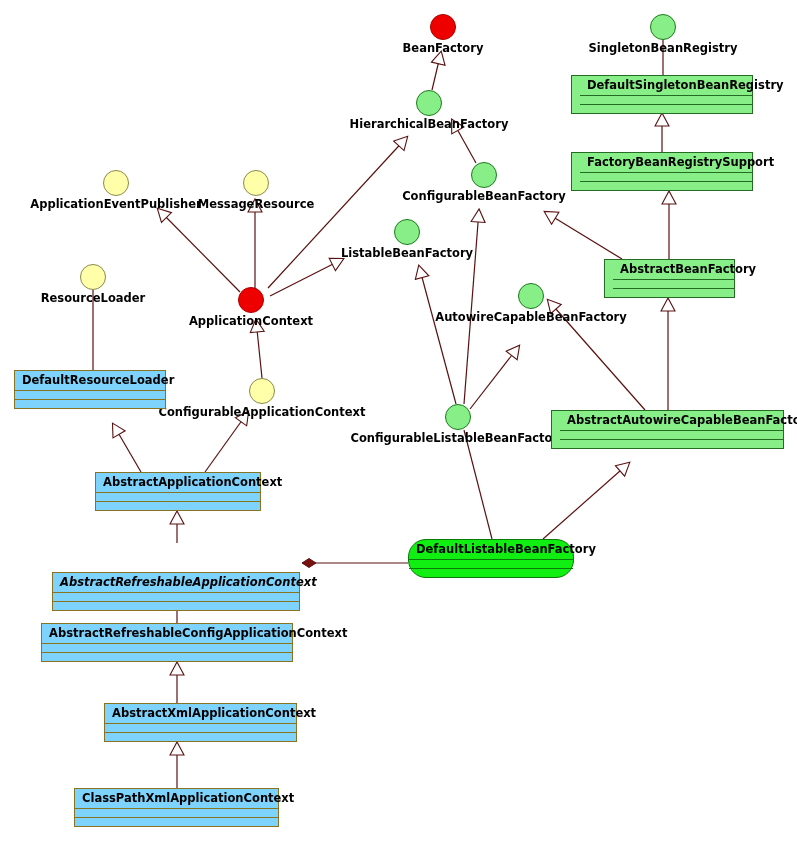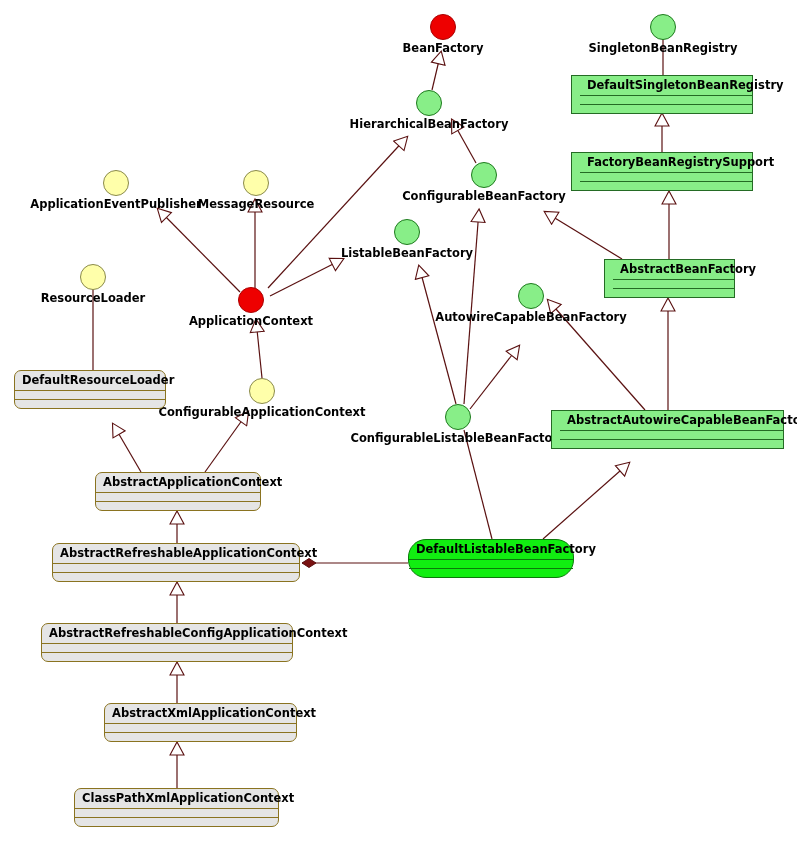--- a/index.html
+++ b/index.html
@@ -23,21 +23,21 @@
   .ball.green{background:#88ee88;border-color:#1d7a1d;}
   .ball.red{background:#ee0000;border-color:#aa0000;}
 
   
   .cls{position:absolute;box-sizing:border-box;border:1px solid #5a3a12;}
   .cls .hdr{
     font-size:11.5px;font-weight:bold;color:#000;text-align:center;
     padding:2px 7px 3px 7px;white-space:nowrap;line-height:14px;
   }
   .cls .bar{height:8px;border-top:1px solid #5a3a12;}
-  .cls.yellow{background:#e5e5e5;border-color:#8a7320;border-radius:7px;}
+  .cls.yellow{background:#7dd3fc;border-color:#8a7320;}
   .cls.yellow .bar{border-top-color:#8a7320;}
   .cls.green{background:#88ee88;border-color:#246b24;padding-left:8px;}
   .cls.green .bar{border-top-color:#246b24;}
   .cls.green-bright{background:#11ee11;border-color:#0a7a0a;}
   .cls.green-bright .bar{border-top-color:#0a7a0a;}
 </style>
 </head>
 <body>
 
 <div id="canvas">
@@ -196,21 +196,21 @@
     <div class="bar"></div>
     <div class="bar"></div>
   </div>
 
   <div class="cls yellow" style="left:95px;top:472px;width:166px;">
     <div class="hdr">AbstractApplicationContext</div>
     <div class="bar"></div>
     <div class="bar"></div>
   </div>
 
-  <div class="cls yellow" style="left:52px;top:543px;width:248px;">
+  <div class="cls yellow" style="left:52px;top:572px;width:248px;font-style:italic;">
     <div class="hdr">AbstractRefreshableApplicationContext</div>
     <div class="bar"></div>
     <div class="bar"></div>
   </div>
 
   <div class="cls green-bright" style="left:408px;top:539px;width:166px;border-radius:18px;">
     <div class="hdr">DefaultListableBeanFactory</div>
     <div class="bar"></div>
     <div class="bar"></div>
   </div>

